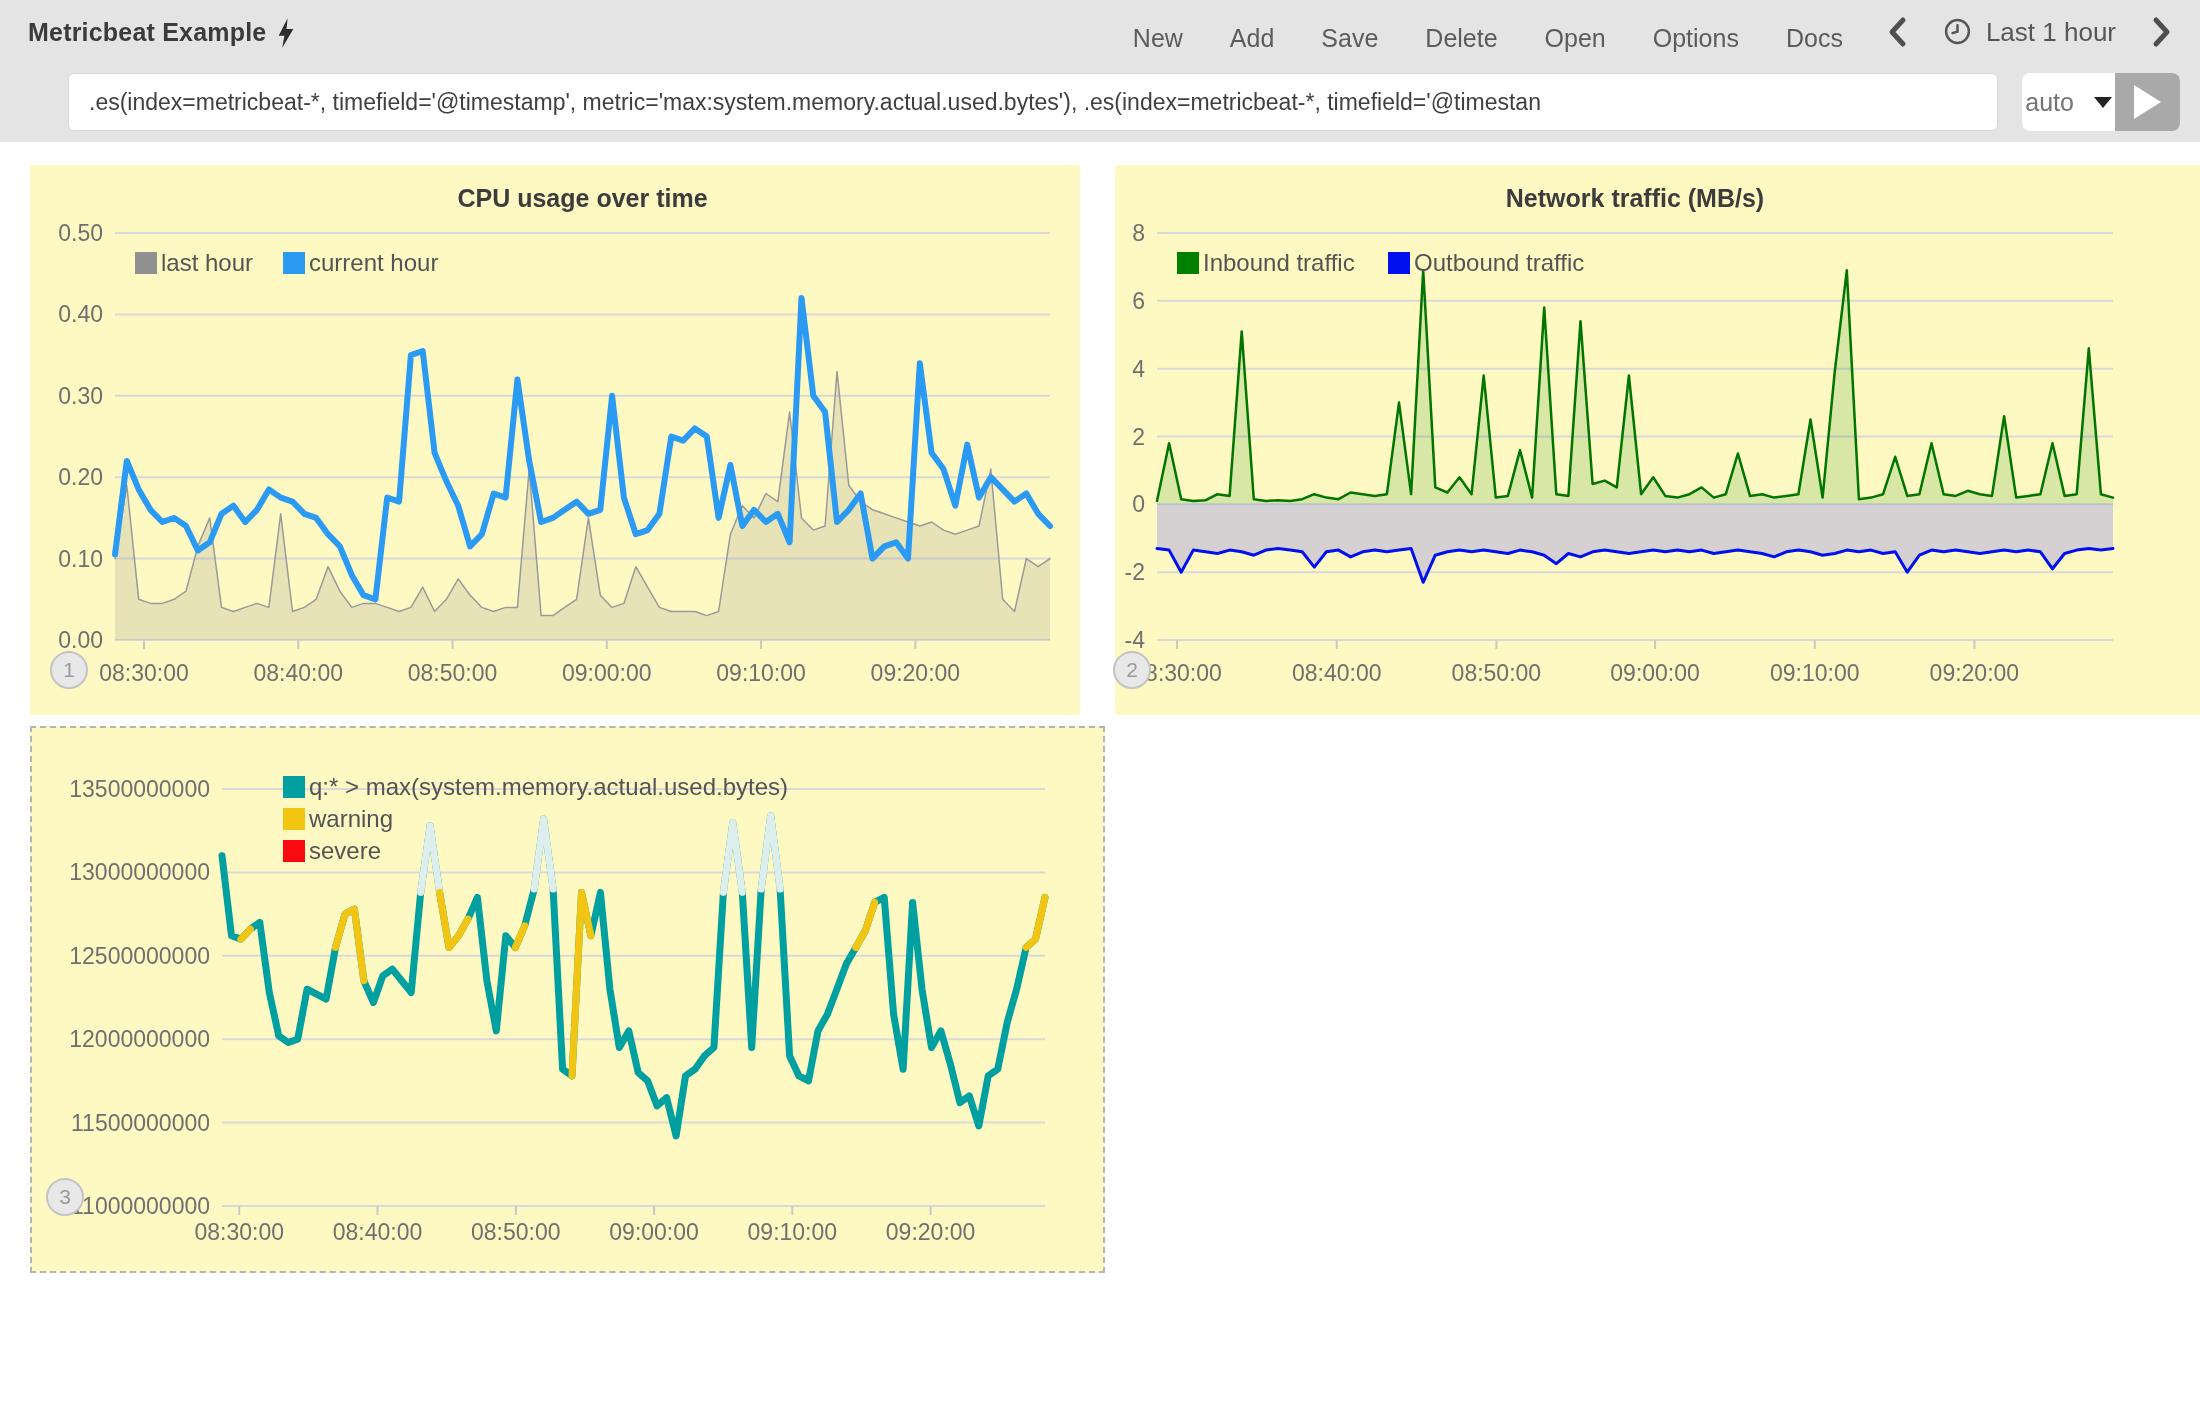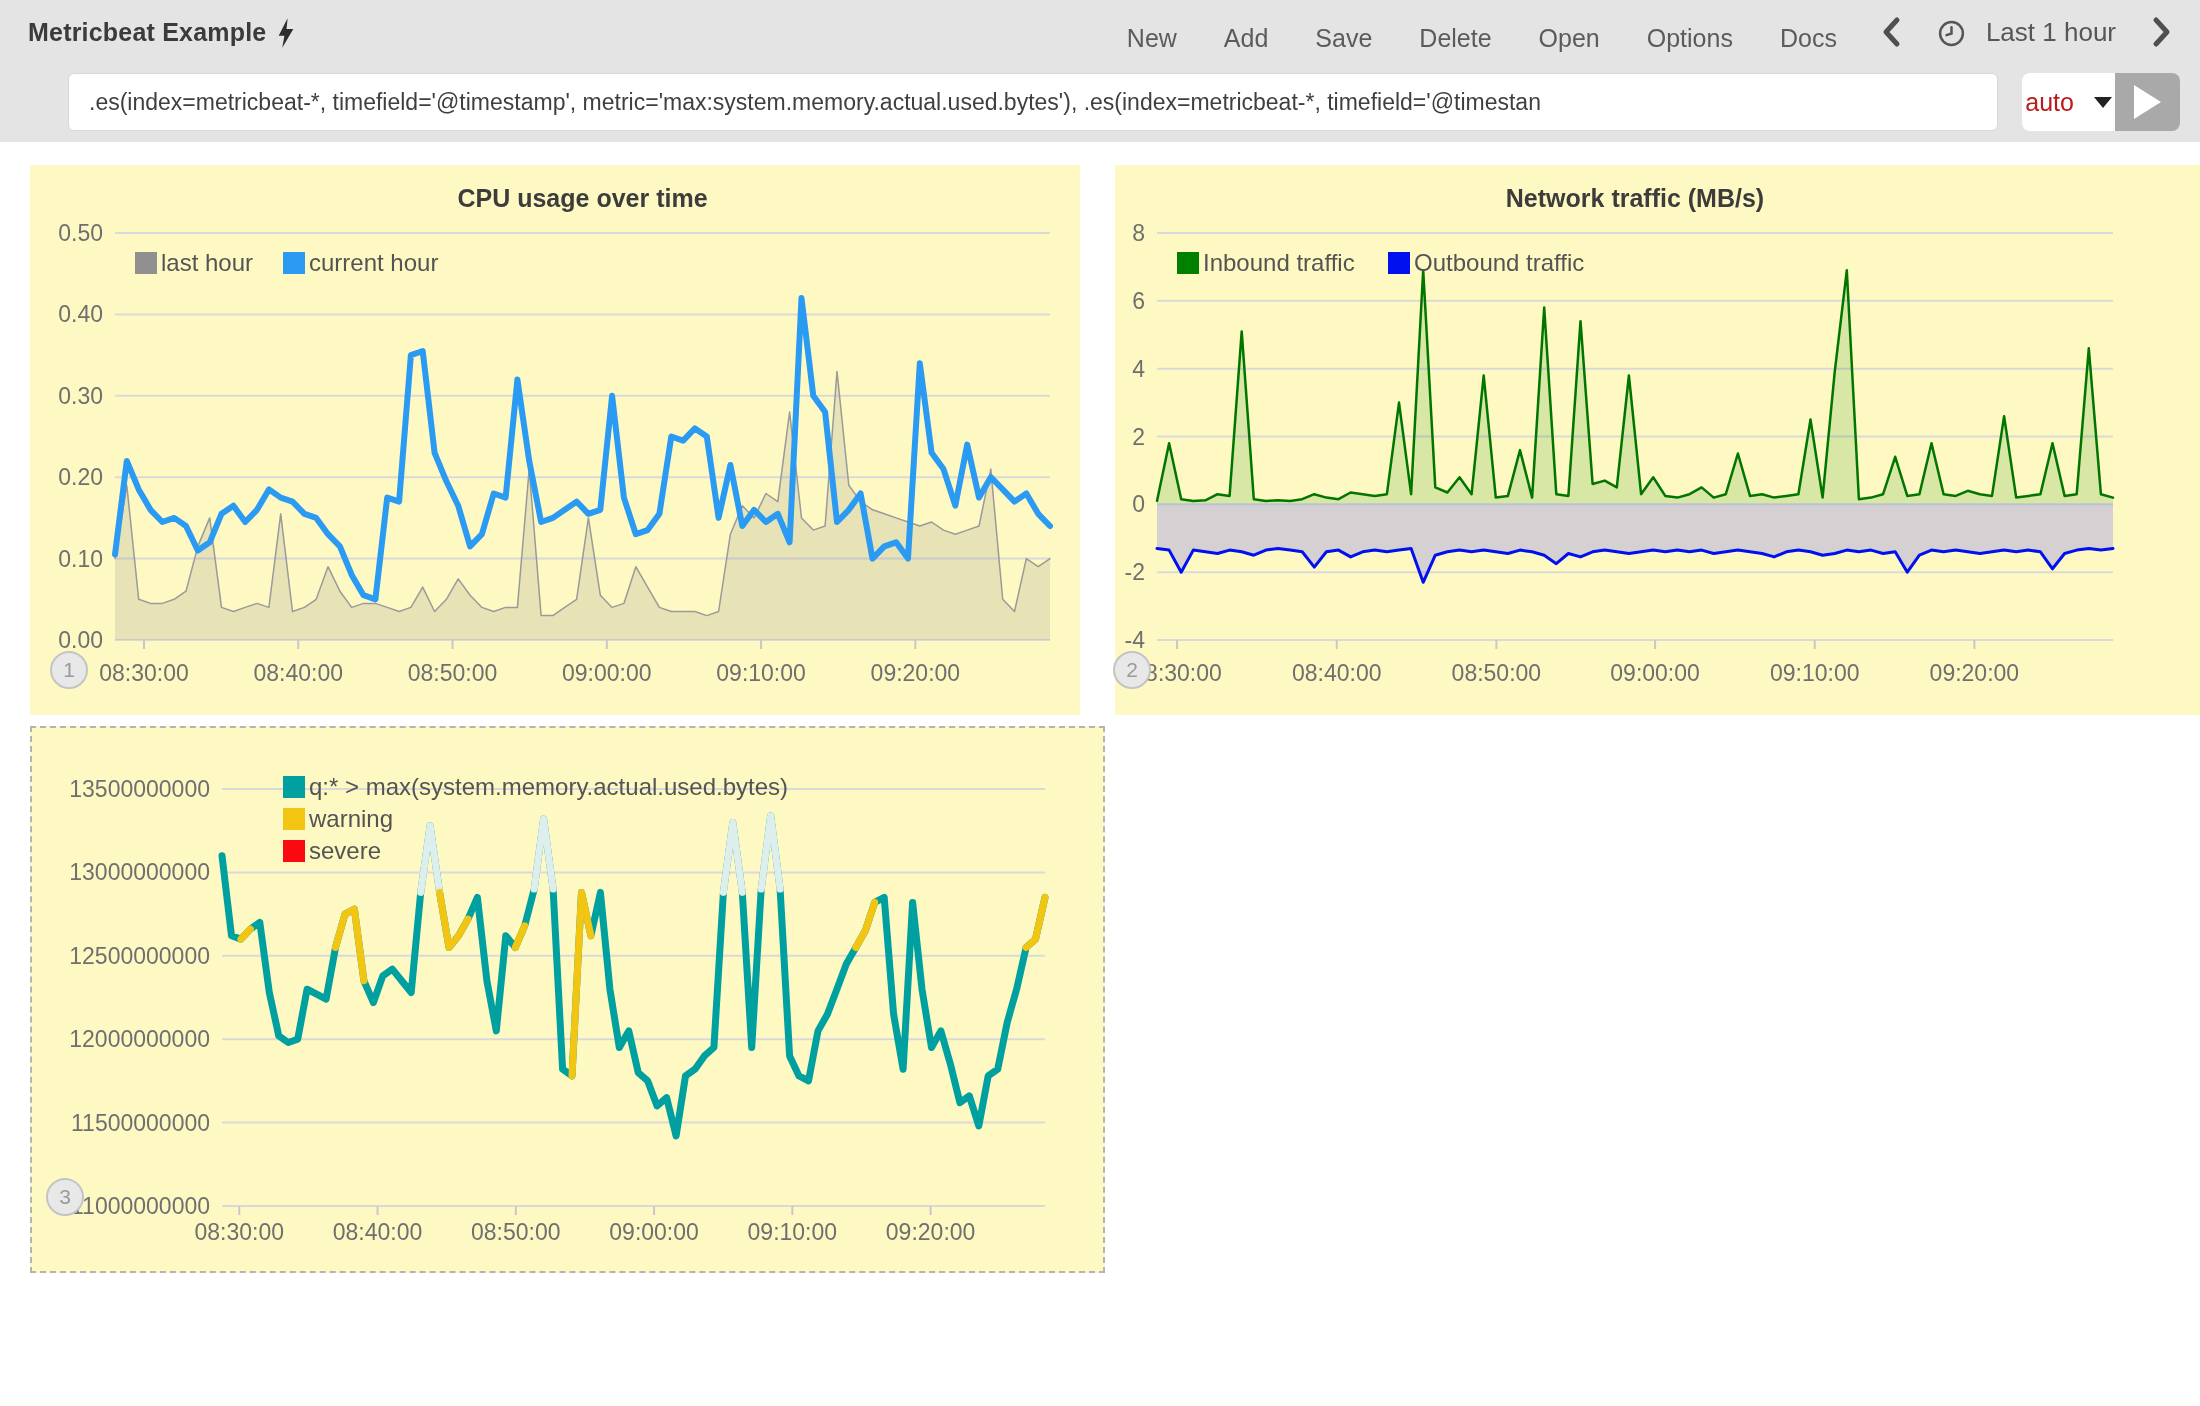--- a/index.html
+++ b/index.html
@@ -8,30 +8,30 @@
   
   .topbar{position:absolute;top:0;left:0;width:2200px;height:142px;background:#e4e4e4;}
   .titlerow{display:flex;align-items:center;height:64px;padding:0 28px;}
   .apptitle{font-size:25px;font-weight:bold;color:#3b3b3b;letter-spacing:.2px;}
   .bolt{margin-left:12px;margin-top:2px;}
   .spacer{flex:1;}
   .nav{display:flex;gap:47px;margin-right:44px;}
   .nav-item{font-size:25px;color:#5b5b5b;cursor:pointer;white-space:nowrap;margin-top:13px;}
   .timewrap{display:flex;align-items:center;gap:34px;}
   .chev{display:flex;align-items:center;cursor:pointer;}
-  .timebtn{display:flex;align-items:flex-end;gap:20px;cursor:pointer;}
+  .timebtn{display:flex;align-items:flex-start;gap:14px;cursor:pointer;}
   .timelabel{font-size:26px;color:#565656;white-space:nowrap;}
   
   .queryrow{display:flex;align-items:center;padding:0 20px;height:76px;margin-left:48px;}
   .queryinput{flex:none;width:1888px;height:56px;background:#fff;border:1px solid #d8d8d8;
       border-radius:6px;font-family:"Liberation Sans",sans-serif;font-size:23px;color:#3f3f3f;
       padding:0 20px;white-space:nowrap;overflow:hidden;text-overflow:clip;outline:none;}
   .intervalwrap{display:flex;margin-left:24px;height:58px;border-radius:8px;overflow:hidden;}
   .interval{width:118px;background:#fff;display:flex;align-items:center;justify-content:center;
-      gap:20px;font-size:25px;color:#b91c1c;cursor:pointer;}
+      gap:20px;font-size:25px;color:#737373;cursor:pointer;}
   .caret{width:0;height:0;border-left:9px solid transparent;border-right:9px solid transparent;
       border-top:11px solid #222;}
   .play{width:82px;background:#a9a9a9;display:flex;align-items:center;justify-content:center;
       border:none;cursor:pointer;padding:0;}
   .tri{width:0;height:0;border-top:17px solid transparent;border-bottom:17px solid transparent;
       border-left:27px solid #fff;}
   
   .panel{position:absolute;background:#fef9c3;}
   #panel-cpu{left:30px;top:165px;width:1050px;height:550px;}
   #panel-net{left:1115px;top:165px;width:1085px;height:550px;}

